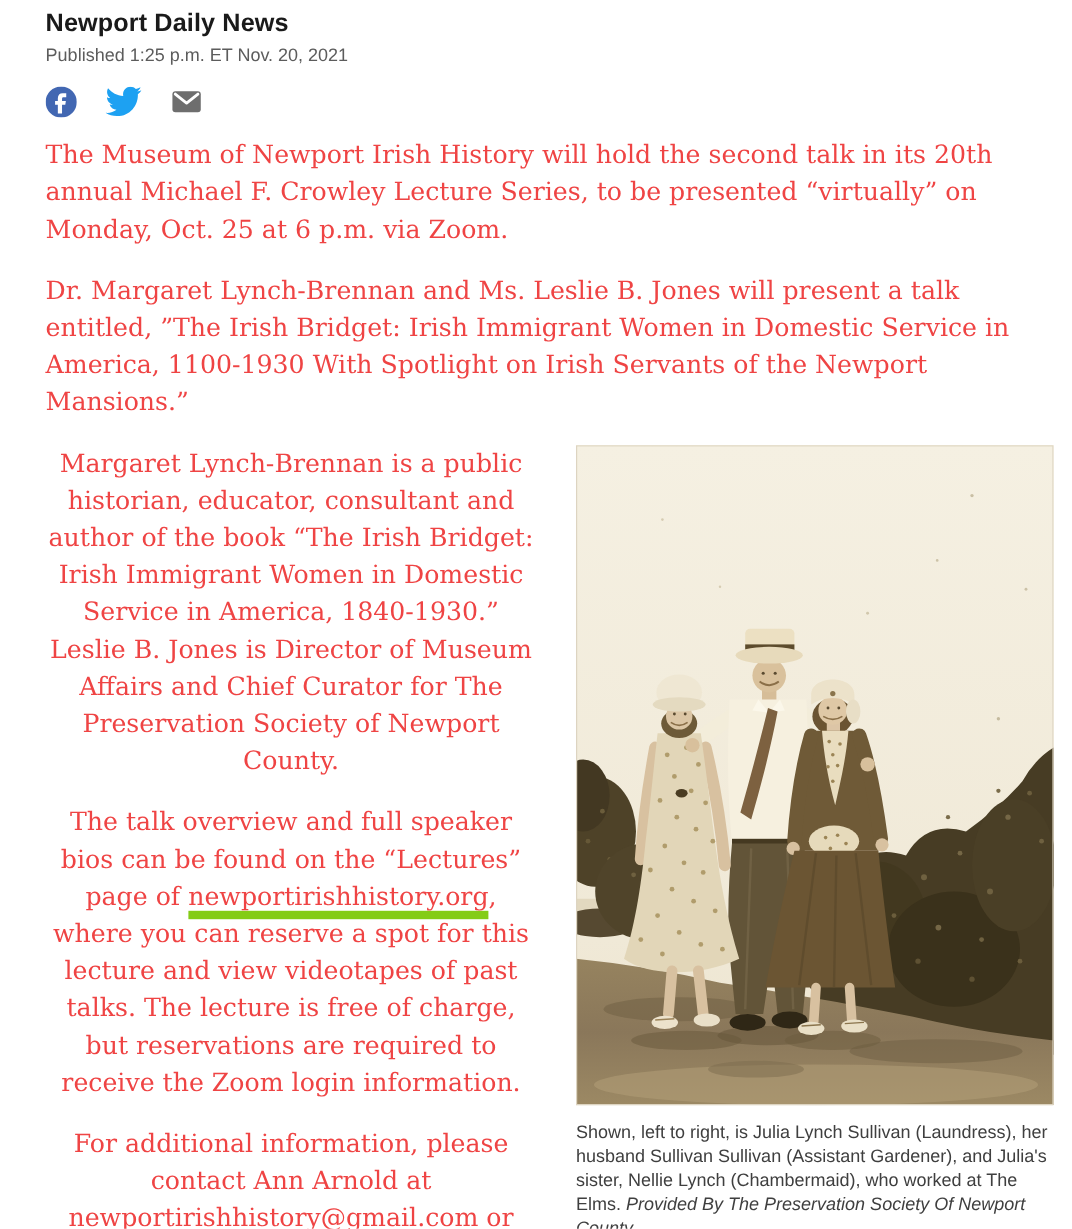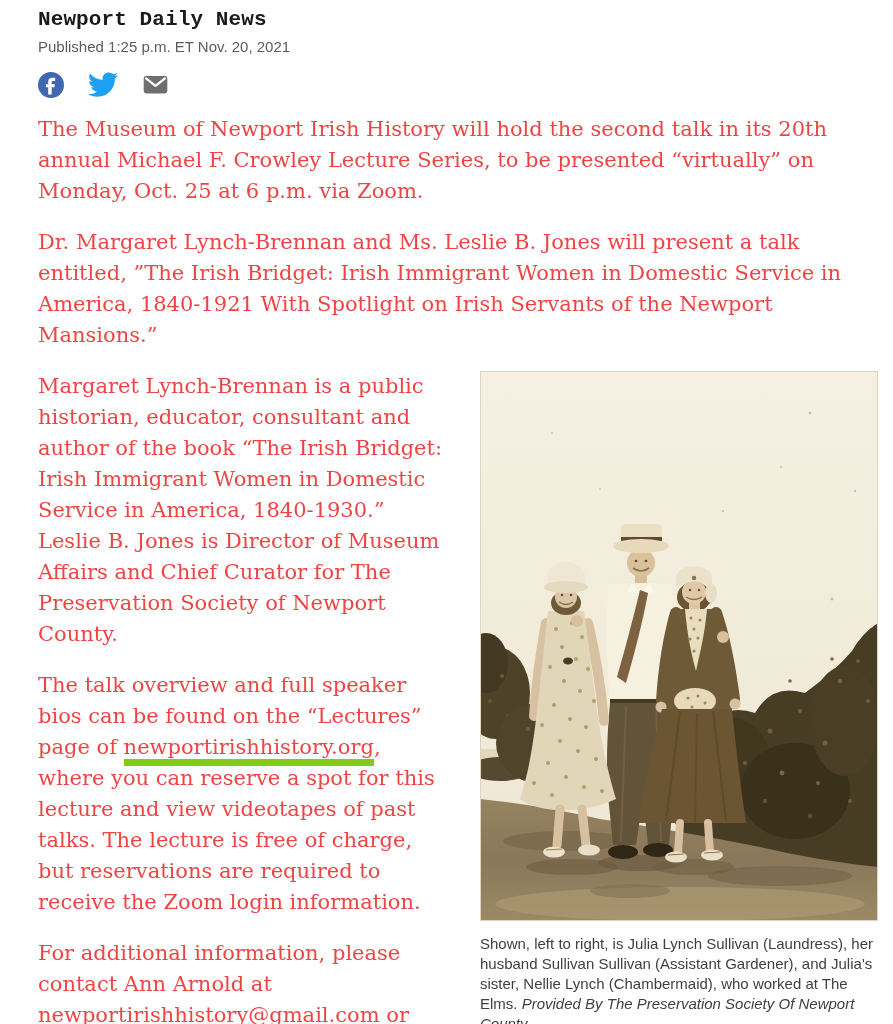--- a/index.html
+++ b/index.html
@@ -6,21 +6,21 @@
   html, body { margin: 0; padding: 0; }
   body {
     width: 893px; height: 1024px;
     background: #ffffff;
     overflow: hidden;
     font-family: "Liberation Sans", "DejaVu Sans", sans-serif;
   }
   .page { padding: 8px 15px 0 38px; width: 893px; }
 
   .masthead-title {
-    font-family: Liberation Mono, monospace;
+    font-family: Liberation Sans, sans-serif;
     font-weight: 700;
     font-size: 21px; line-height: 24px;
     color: #1a1a1a; letter-spacing: 0.1px;
     margin: 0 0 6px 0;
   }
   .published {
     font-size: 15px; line-height: 18px;
     color: #5c5c5c;
     margin: 0 0 15px 0;
   }
@@ -29,21 +29,21 @@
 
   .body-text {
     font-family: "DejaVu Serif", "Liberation Serif", serif;
     font-size: 21px; line-height: 31px;
     color: #ef4444;
     margin: 0 0 20px 0;
     max-width: 841px;
   }
   .columns { display: flex; gap: 33px; align-items: flex-start; margin-top: 2px; }
   .col-text { flex: 1; min-width: 0; }
-  .col-text .body-text { max-width: none; }
+  .col-text .body-text { max-width: none; text-align: center; }
   .col-figure { flex: 0 0 398px; width: 398px; margin: 0; }
 
   .photo { width: 398px; height: 550px; background: #f1ead9; }
   .photo svg { display: block; }
 
   figcaption {
     font-size: 15px; line-height: 20px;
     color: #3f3f3f;
     margin-top: 13px;
   }
@@ -80,21 +80,21 @@
       <button class="share-btn">
         <svg width="27" height="27" viewBox="0 0 24 24">
           <rect x="1.5" y="4.5" width="21" height="15.5" rx="2.2" fill="#6E6E6E"></rect>
           <path d="M3.6,6.6 L12,13.2 L20.4,6.6" fill="none" stroke="#ffffff" stroke-width="2.1" stroke-linecap="round" stroke-linejoin="round"></path>
         </svg>
       </button>
     </div>
   </header>
 
   <p class="body-text">The Museum of Newport Irish History will hold the second talk in its 20th annual Michael F. Crowley Lecture Series, to be presented “virtually” on Monday, Oct. 25 at 6 p.m. via Zoom.</p>
-  <p class="body-text">Dr. Margaret Lynch-Brennan and Ms. Leslie B. Jones will present a talk entitled, ”The Irish Bridget: Irish Immigrant Women in Domestic Service in America, 1840-1921 With Spotlight on Irish Servants of the Newport Mansions.”</p>
+  <p class="body-text">Dr. Margaret Lynch-Brennan and Ms. Leslie B. Jones will present a talk entitled, ”The Irish Bridget: Irish Immigrant Women in Domestic Service in America, 1100-1930 With Spotlight on Irish Servants of the Newport Mansions.”</p>
 
   <div class="columns">
     <div class="col-text">
       <p class="body-text">Margaret Lynch-Brennan is a public historian, educator, consultant and author of the book “The Irish Bridget: Irish Immigrant Women in Domestic Service in America, 1840-1930.” Leslie B. Jones is Director of Museum Affairs and Chief Curator for The Preservation Society of Newport County.</p>
       <p class="body-text"><span>The talk overview and full speaker bios can be found on the “Lectures” page of </span><a class="article-link">newportirishhistory.org</a><span>, where you can reserve a spot for this lecture and view videotapes of past talks. The lecture is free of charge, but reservations are required to receive the Zoom login information.</span></p>
       <p class="body-text">For additional information, please contact Ann Arnold at newportirishhistory@gmail.com or 401-841-5493.</p>
     </div>
 
     <figure class="col-figure">
       <div class="photo">

